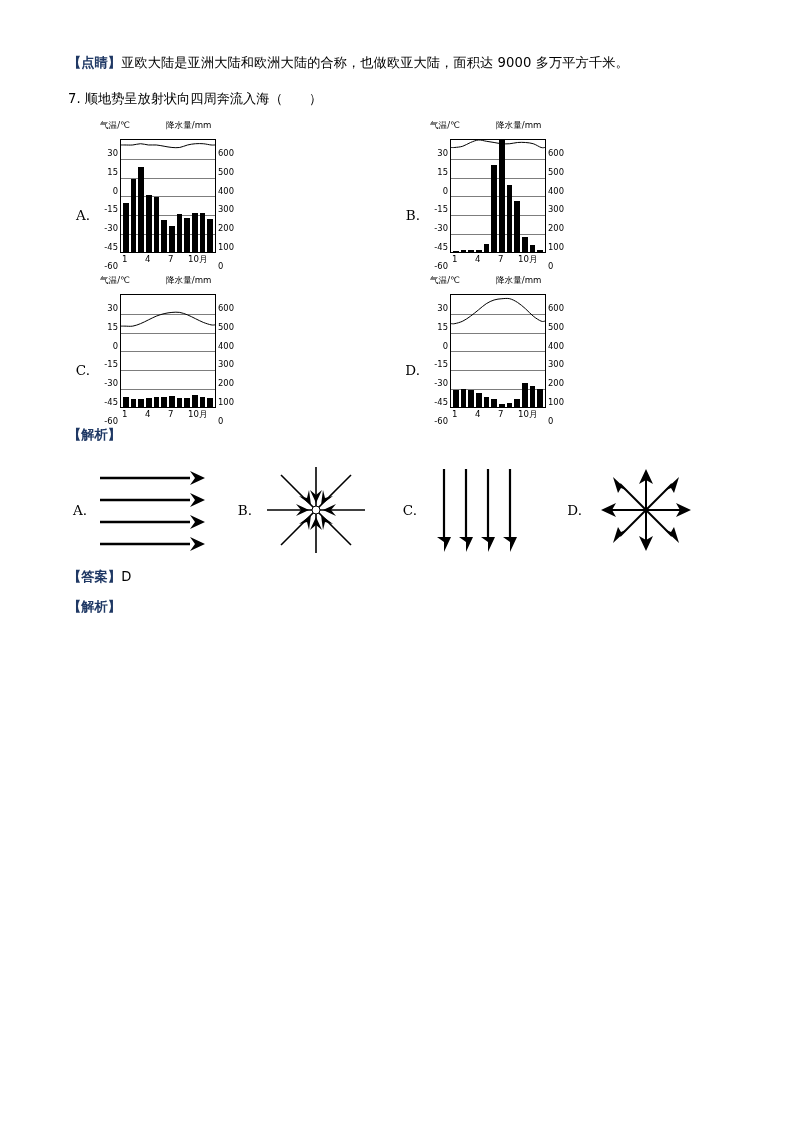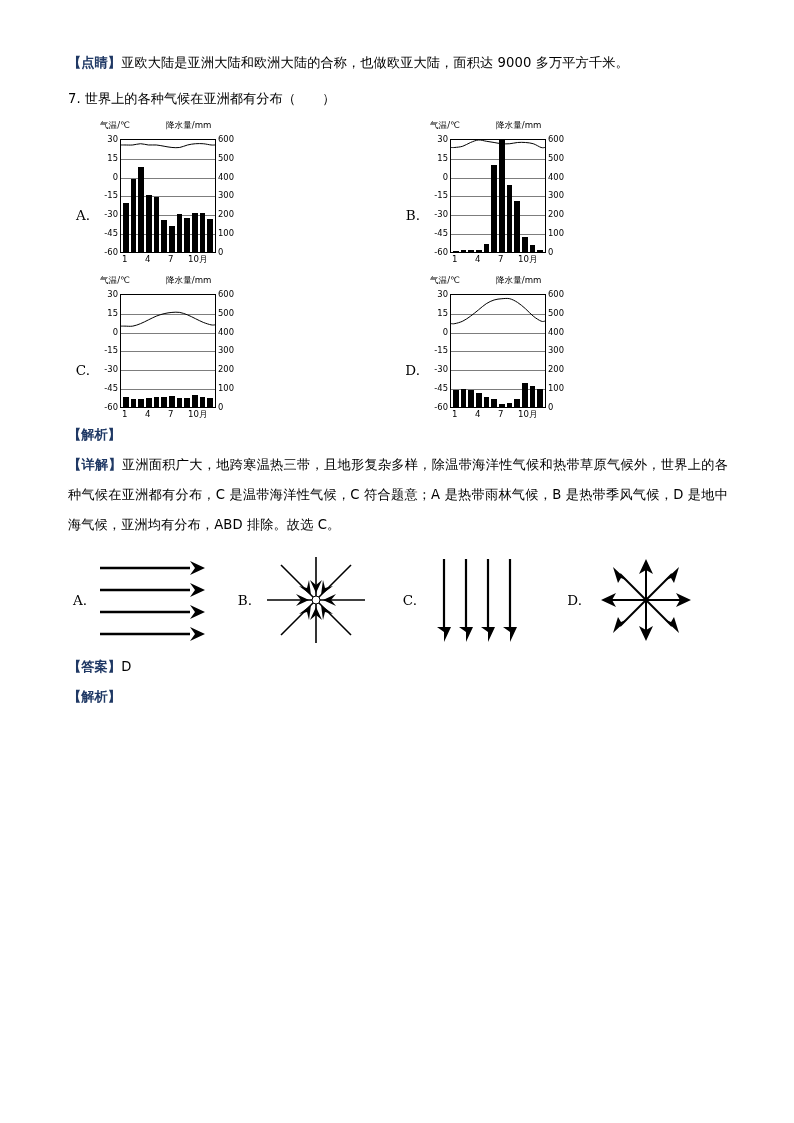--- a/index.html
+++ b/index.html
@@ -138,21 +138,21 @@
   }
   .tempcurve {
     position: absolute;
     left: 0; top: 0;
     width: 100%;
     height: 100%;
     pointer-events: none;
   }
   .ax-left, .ax-right {
     position: absolute;
-    top: 0;
+    top: 14px;
     font-size: 8.4px;
     width: 26px;
     height: 118px;
   }
   .ax-left { left: 0; }
   .ax-right { left: 122px; width: 26px; }
   .tick {
     position: absolute;
     line-height: 9px;
     white-space: nowrap;
@@ -203,21 +203,21 @@
 
 <div class="page">
   <div class="content">
 
     <div class="para">
       <span class="tag">【点睛】</span><span>亚欧大陆是亚洲大陆和欧洲大陆的合称，也做欧亚大陆，面积达 9000 多万平方千米。</span>
     </div>
 
     <div class="q-line">
       <span>7.</span>
-      <span>世界上的各种气候在亚洲都有分布（　　）</span>
+      <span>顺地势呈放射状向四周奔流入海（　　）</span>
     </div>
 
     <div class="charts">
 
       <div class="chart-row">
 
         <div class="chart-cell">
           <div class="opt-letter">A.</div>
           <div class="climate">
             <div class="climate-head">
@@ -462,23 +462,20 @@
             </div>
           </div>
         </div>
 
       </div>
     </div>
 
     <div class="para">
       <span class="tag">【解析】</span>
     </div>
-    <div class="para">
-      <span class="tag">【详解】</span><span>亚洲面积广大，地跨寒温热三带，且地形复杂多样，除温带海洋性气候和热带草原气候外，世界上的各种气候在亚洲都有分布，C 是温带海洋性气候，C 符合题意；A 是热带雨林气候，B 是热带季风气候，D 是地中海气候，亚洲均有分布，ABD 排除。故选 C。</span>
-    </div>
 
 
     <div class="arrows-row">
 
       <div class="arrow-cell">
         <div class="arrow-letter">A.</div>
         <svg class="arrow-art" viewBox="0 0 118 90">
           <g stroke="#000" stroke-width="2.4" fill="none">
             <line x1="8" y1="13" x2="98" y2="13"></line>
             <line x1="8" y1="35" x2="98" y2="35"></line>

